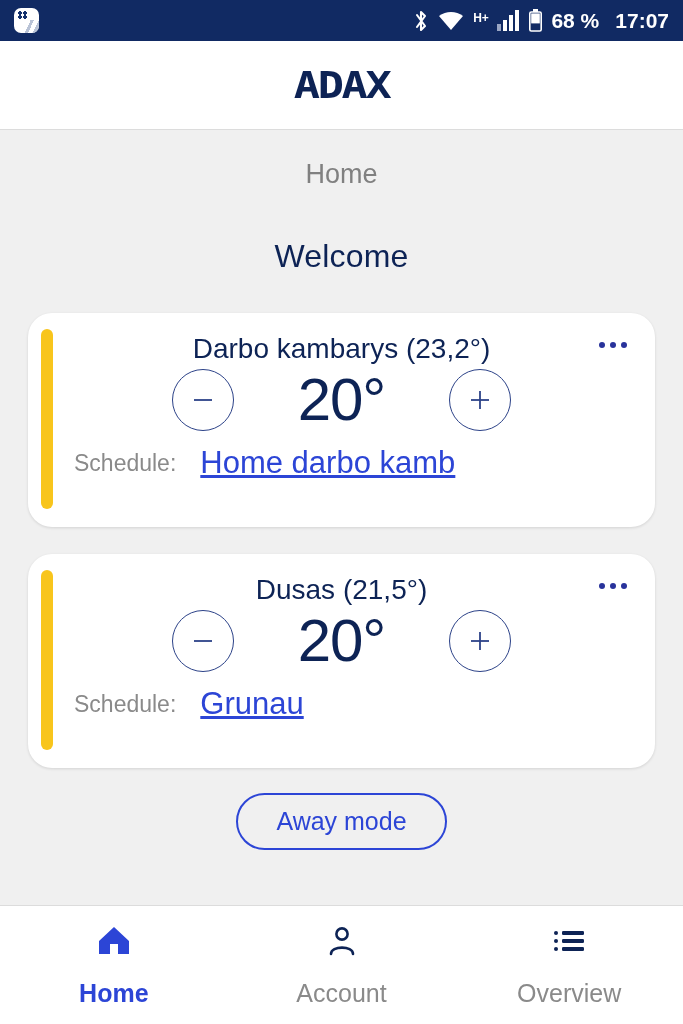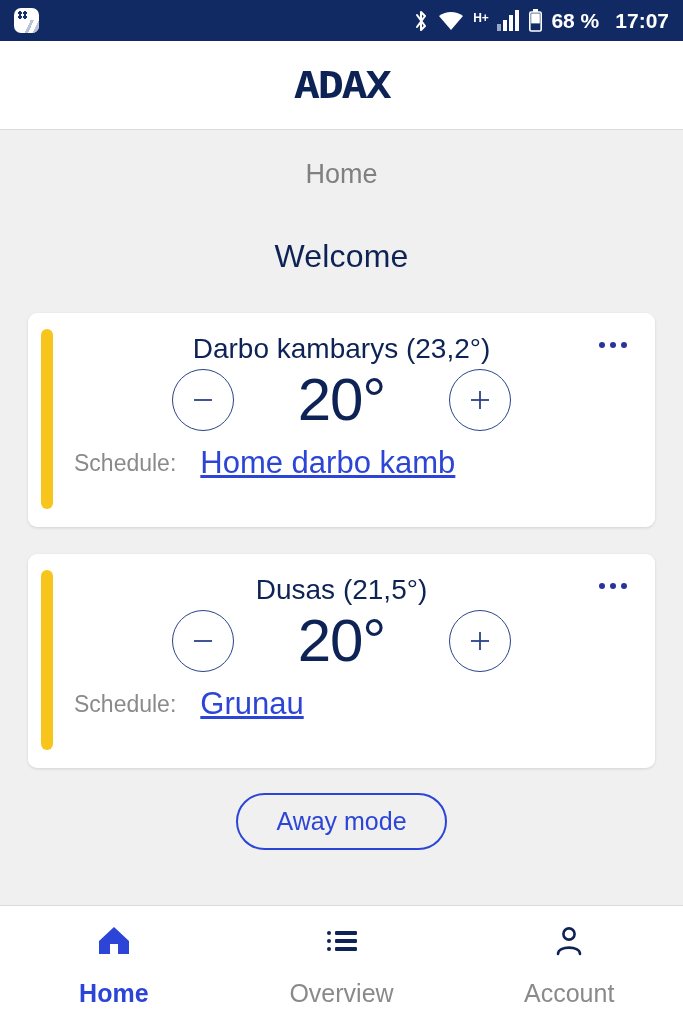--- a/index.html
+++ b/index.html
@@ -67,21 +67,21 @@
   .tab { font-size:27px; color:#808080; cursor:pointer; }
   .tab.active { color:#2c45d6; font-weight:bold; }
 
   .welcome {
     margin-top:48px; font-size:32px; color:#0d2355; letter-spacing:0.2px;
   }
 
   
   .cards { width:100%; padding:0 28px; margin-top:38px; display:flex; flex-direction:column; gap:27px; }
   .card {
-    background:#ffffff; border-radius:9px; position:relative;
+    background:#ffffff; border-radius:24px; position:relative;
     box-shadow:0 1px 3px rgba(0,0,0,0.12);
     padding:14px 22px 16px 22px; min-height:214px;
     display:flex; flex-direction:column;
   }
   .accent {
     position:absolute; left:13px; top:16px; bottom:18px; width:12px;
     border-radius:7px; background:#f8c51c;
   }
   .card-head { display:flex; align-items:flex-start; justify-content:center; position:relative; min-height:40px;}
   .card-title { font-size:28px; color:#0d2355; text-align:center; padding-top:6px;}
@@ -250,41 +250,41 @@
   <div class="bottomnav">
 
     <div class="navitem active">
       <span>
         <svg width="36" height="36" viewBox="0 0 36 36">
           <path d="M18 4 L33 18 L33 31 L22 31 L22 21 L14 21 L14 31 L3 31 L3 18 Z" fill="#2c45d6"></path>
           <rect x="16" y="21" width="4" height="10" fill="#ffffff"></rect>
         </svg>
       </span>
       <span class="navlabel">Home</span>
+    </div>
+
+    <div class="navitem">
+      <span>
+        <svg width="36" height="36" viewBox="0 0 36 36">
+          <circle cx="18" cy="11" r="5.6" fill="none" stroke="#0d2355" stroke-width="2.6"></circle>
+          <path d="M7 31 C7 22.5, 29 22.5, 29 31" fill="none" stroke="#0d2355" stroke-width="2.6" stroke-linecap="round"></path>
+        </svg>
+      </span>
+      <span class="navlabel">Account</span>
     </div>
 
     <div class="navitem">
       <span>
         <svg width="36" height="36" viewBox="0 0 36 36">
           <circle cx="5" cy="10" r="2" fill="#0d2355"></circle>
           <circle cx="5" cy="18" r="2" fill="#0d2355"></circle>
           <circle cx="5" cy="26" r="2" fill="#0d2355"></circle>
           <rect x="11" y="8" width="22" height="4" rx="1.3" fill="#0d2355"></rect>
           <rect x="11" y="16" width="22" height="4" rx="1.3" fill="#0d2355"></rect>
           <rect x="11" y="24" width="22" height="4" rx="1.3" fill="#0d2355"></rect>
         </svg>
       </span>
       <span class="navlabel">Overview</span>
     </div>
 
-    <div class="navitem">
-      <span>
-        <svg width="36" height="36" viewBox="0 0 36 36">
-          <circle cx="18" cy="11" r="5.6" fill="none" stroke="#0d2355" stroke-width="2.6"></circle>
-          <path d="M7 31 C7 22.5, 29 22.5, 29 31" fill="none" stroke="#0d2355" stroke-width="2.6" stroke-linecap="round"></path>
-        </svg>
-      </span>
-      <span class="navlabel">Account</span>
-    </div>
-
   </div>
 
 </div>
 
 </body></html>

